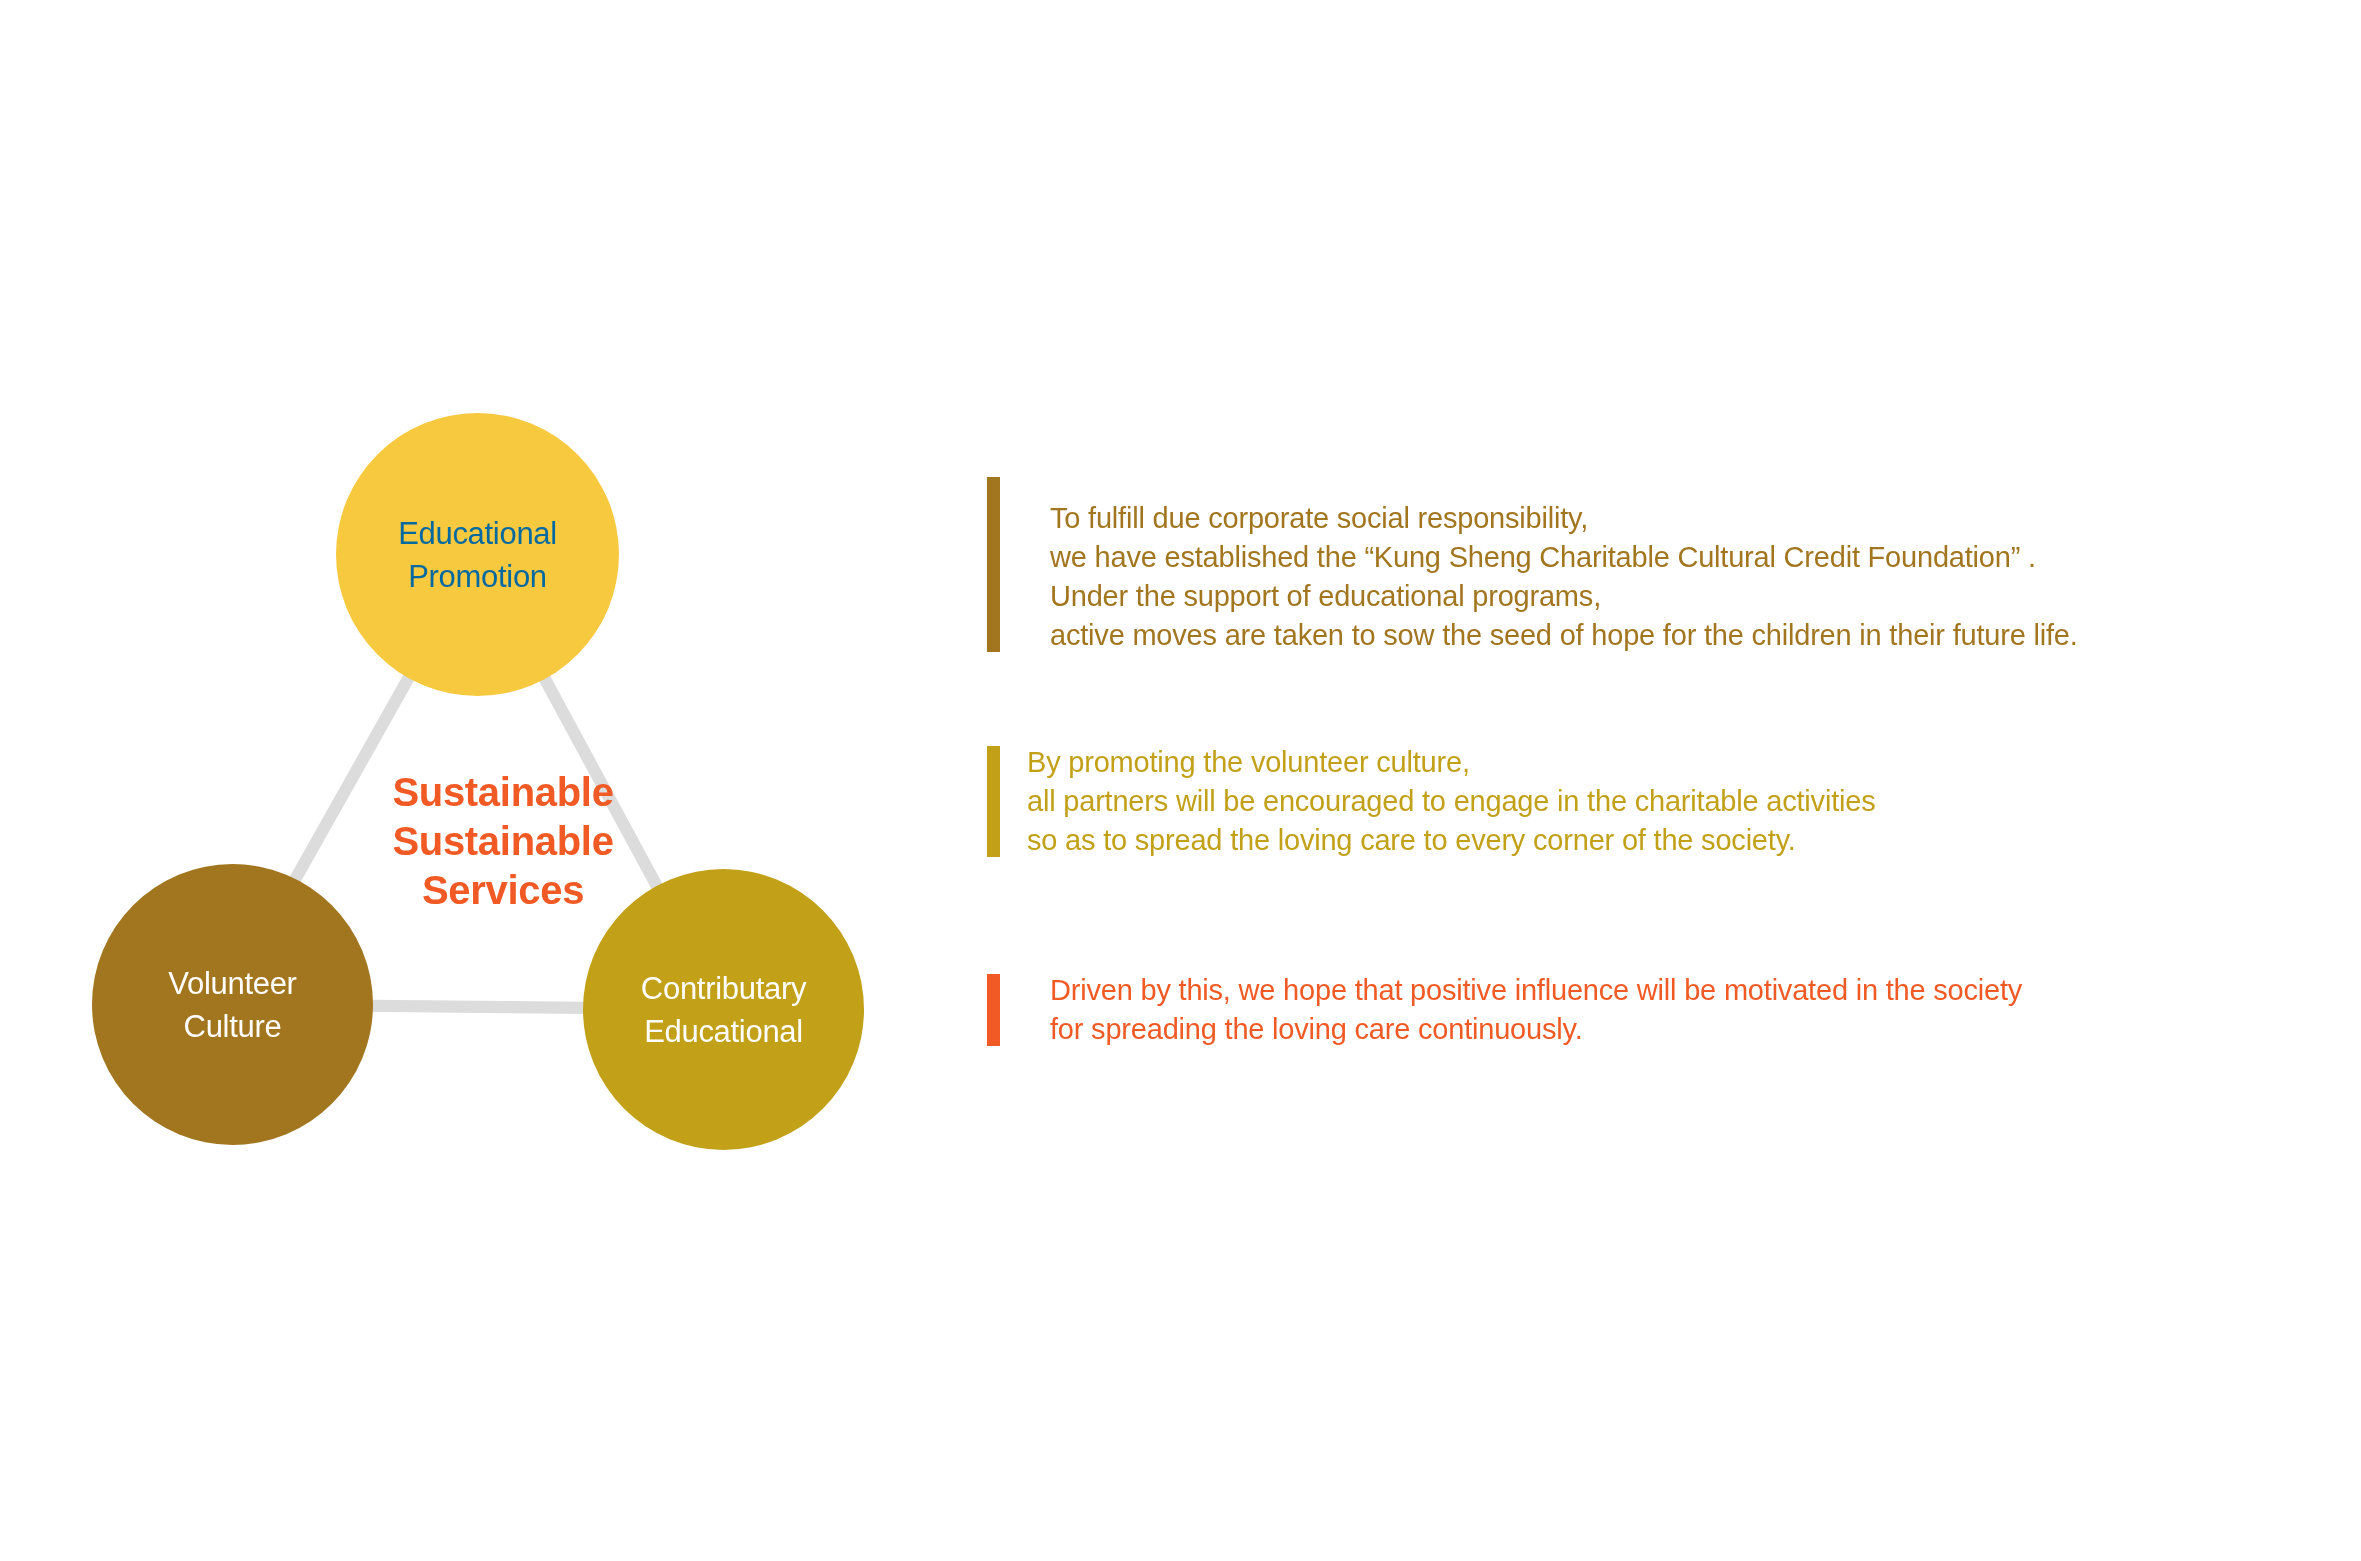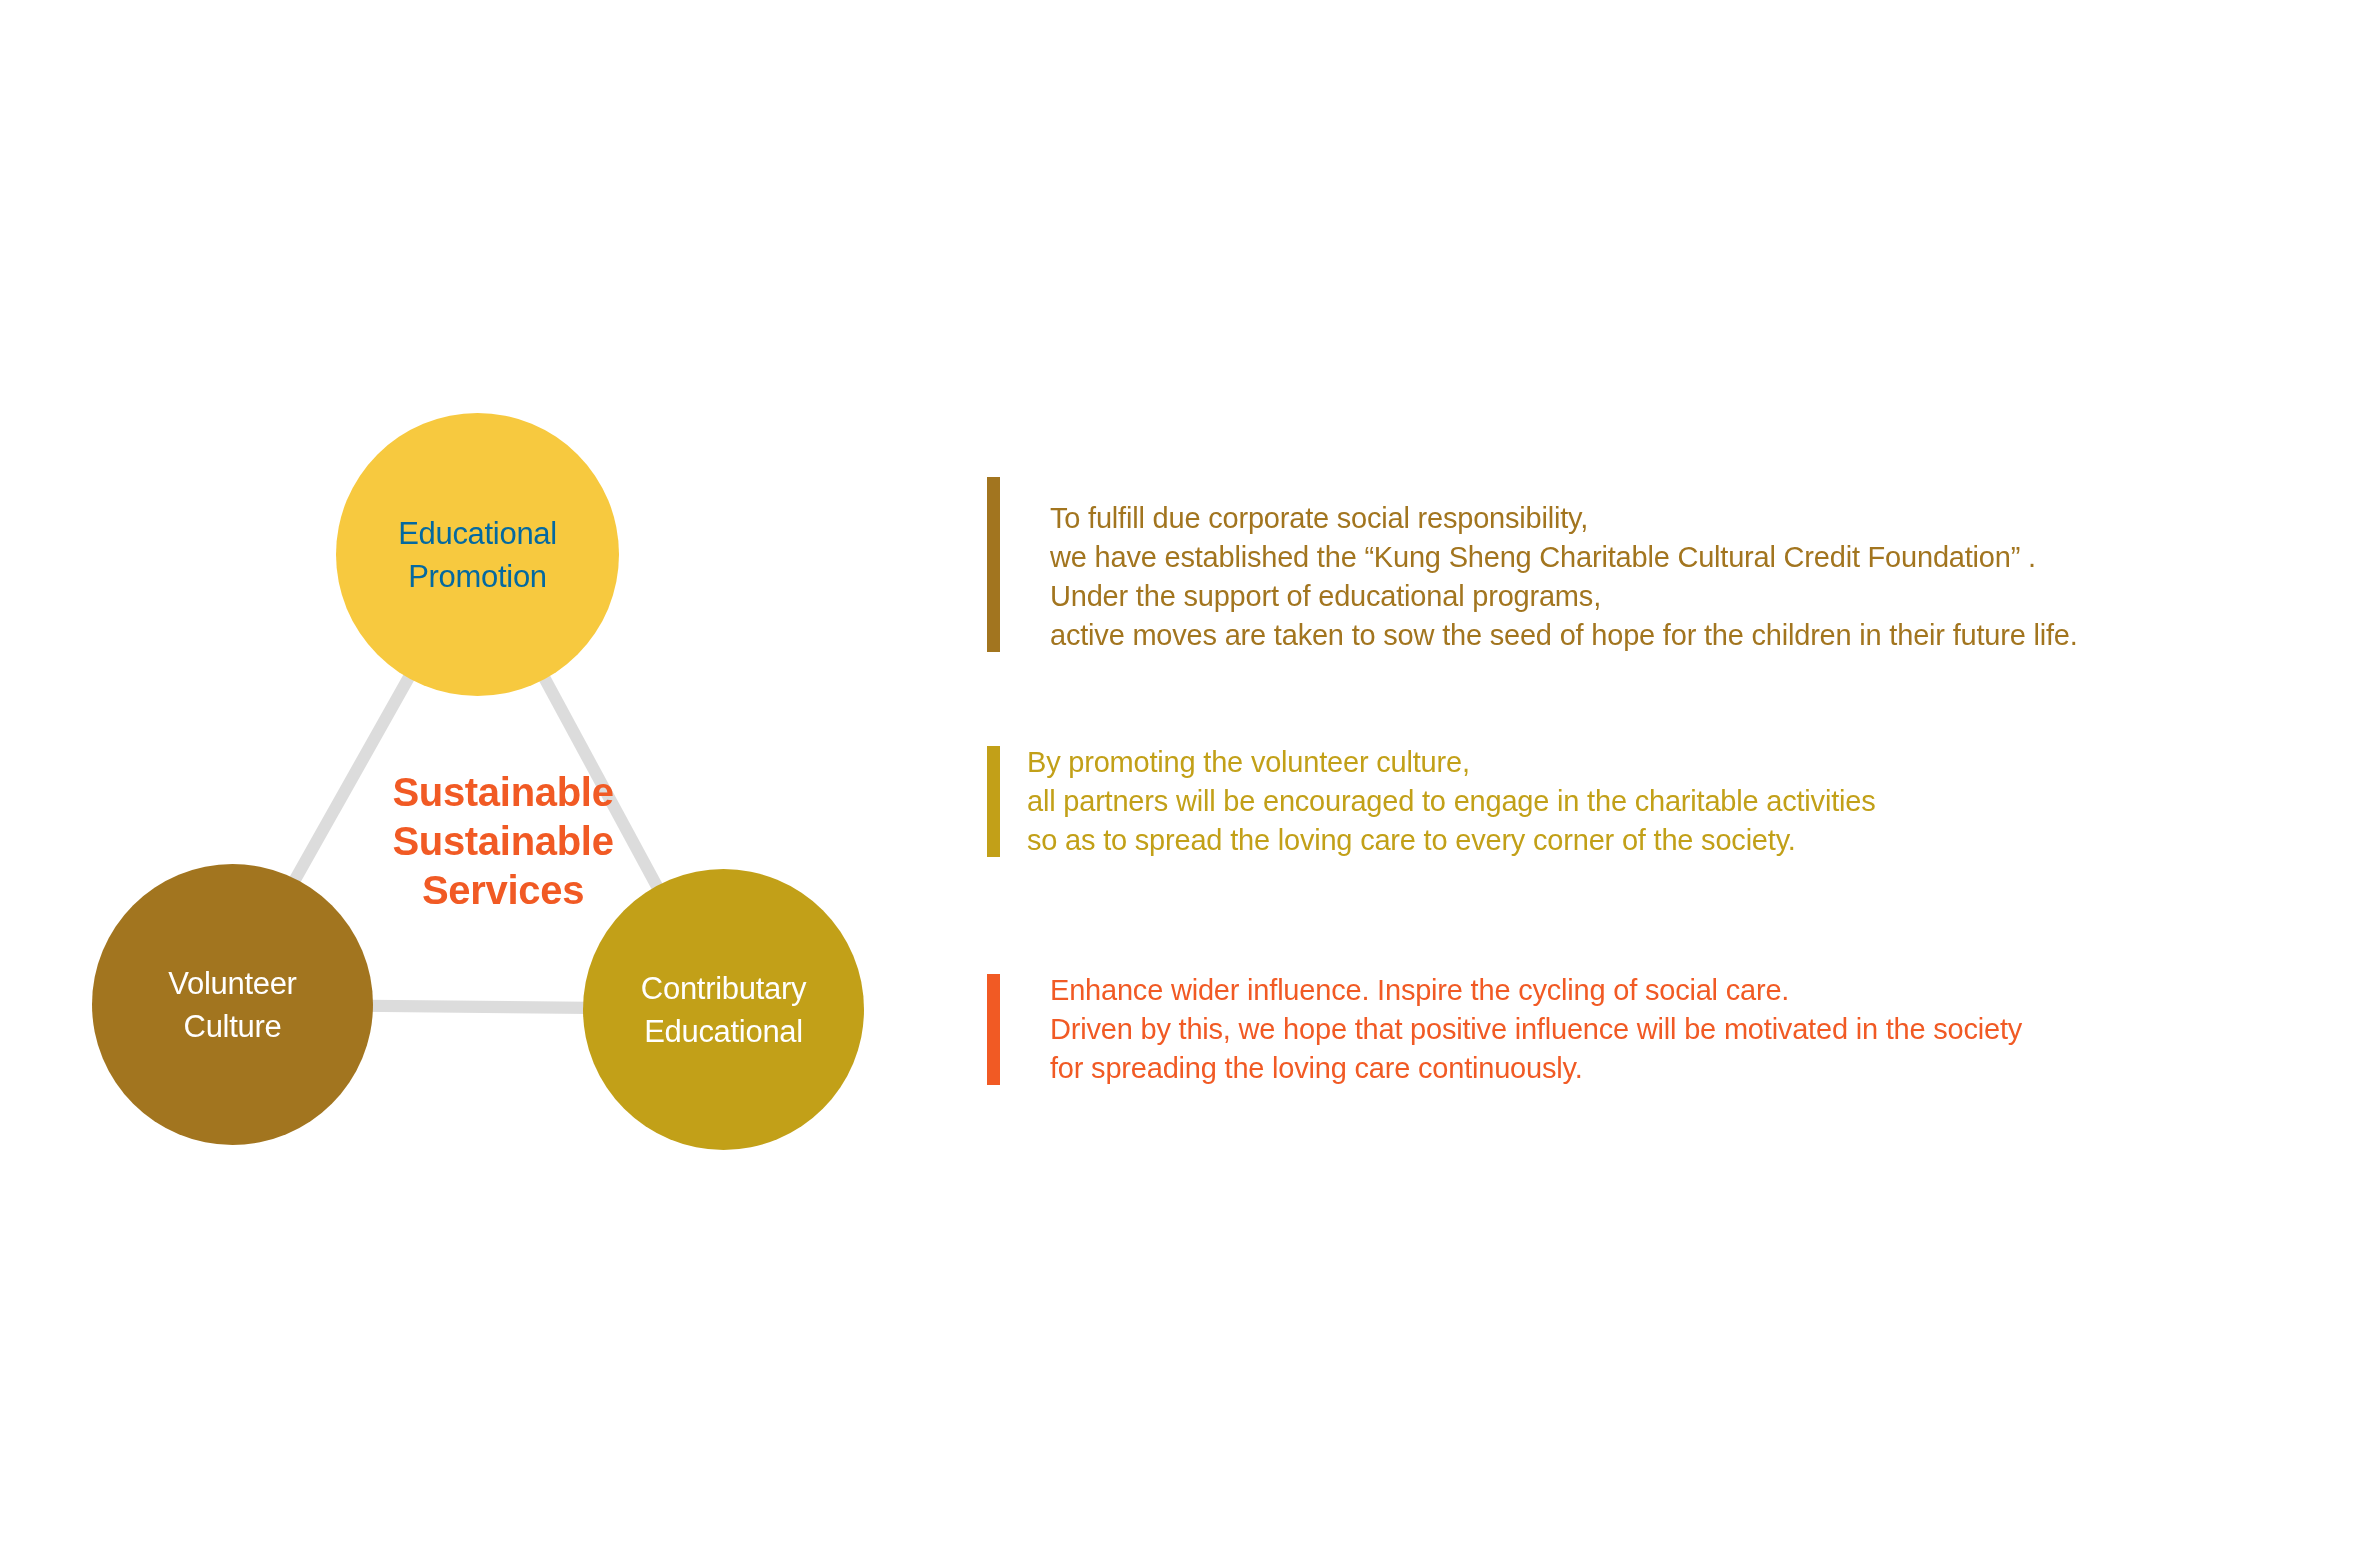--- a/index.html
+++ b/index.html
@@ -117,20 +117,19 @@
     <div class="note-lines" style="color: rgb(194, 160, 24); margin-left: 27px;">
       <div>By promoting the volunteer culture,</div>
       <div>all partners will be encouraged to engage in the charitable activities</div>
       <div>so as to spread the loving care to every corner of the society.</div>
     </div>
   </div>
 
   <div class="note note-3">
     <div class="note-bar" style="background-color: rgb(241, 90, 36);"></div>
     <div class="note-lines" style="color: rgb(241, 90, 36);">
-      <div>Enhance wider influence. Inspire the cycling of social care.</div>
       <div>Driven by this, we hope that positive influence will be motivated in the society</div>
       <div>for spreading the loving care continuously.</div>
     </div>
   </div>
 
 </div>
 
 
 </body></html>

